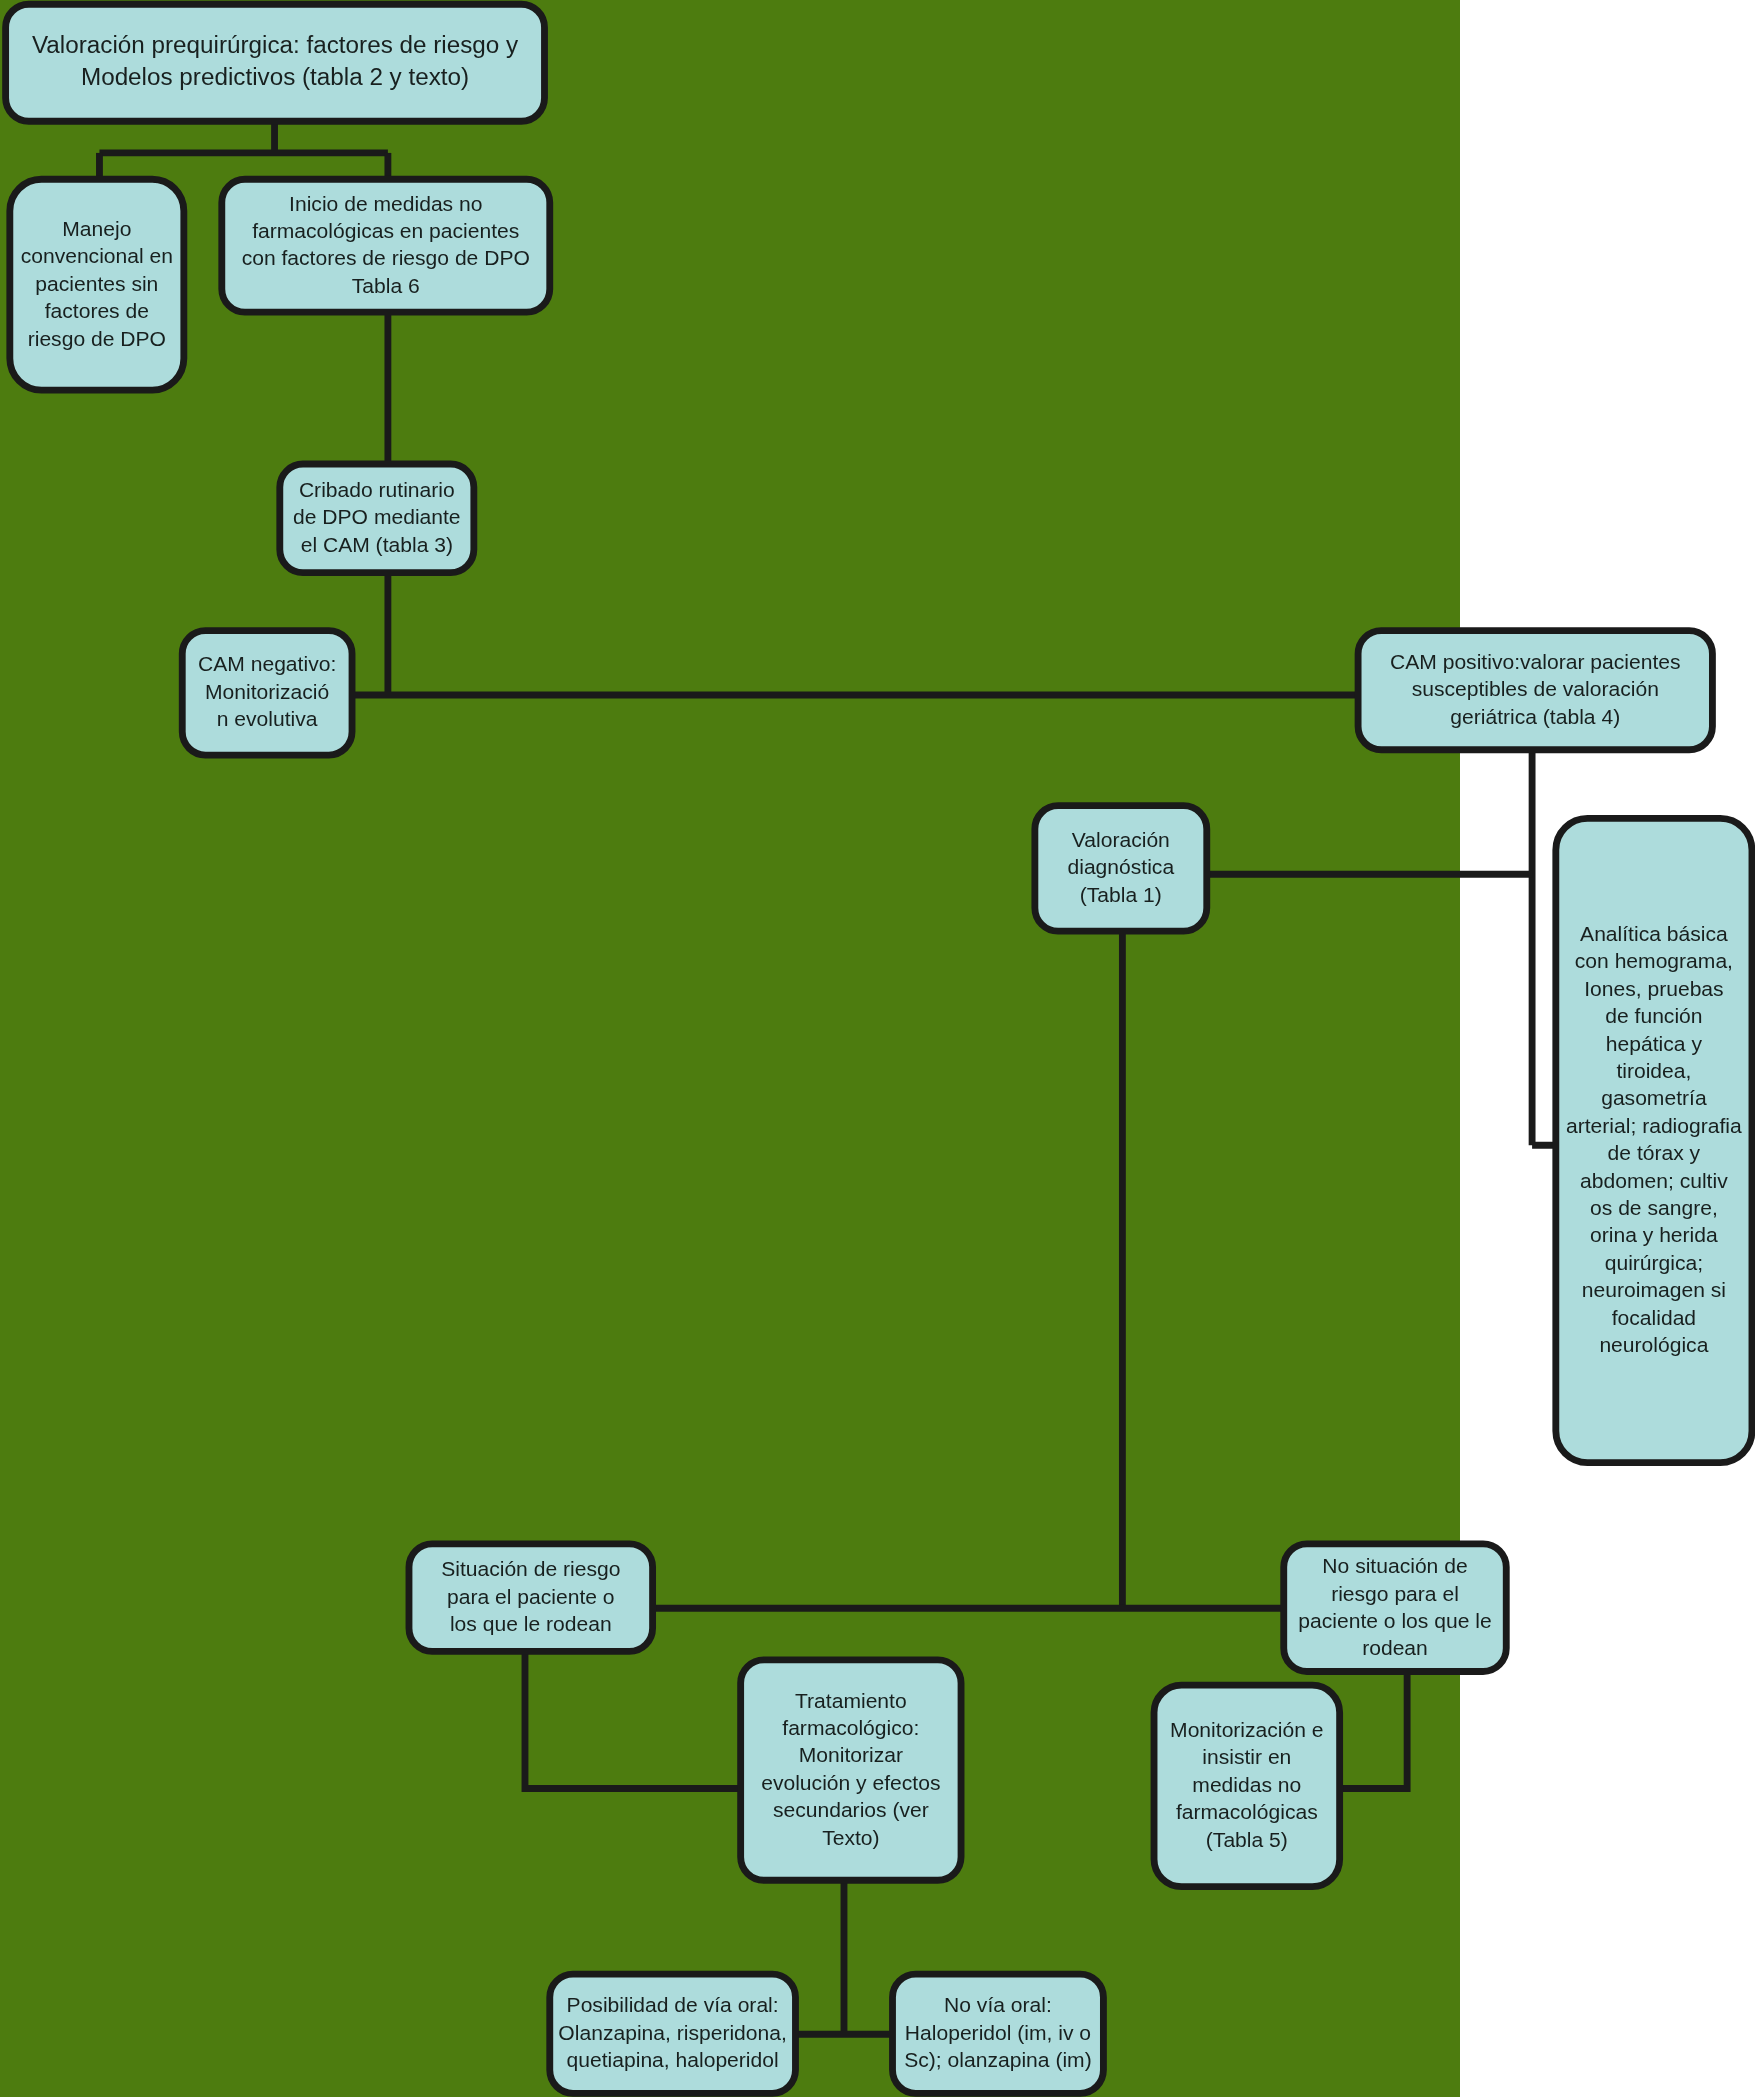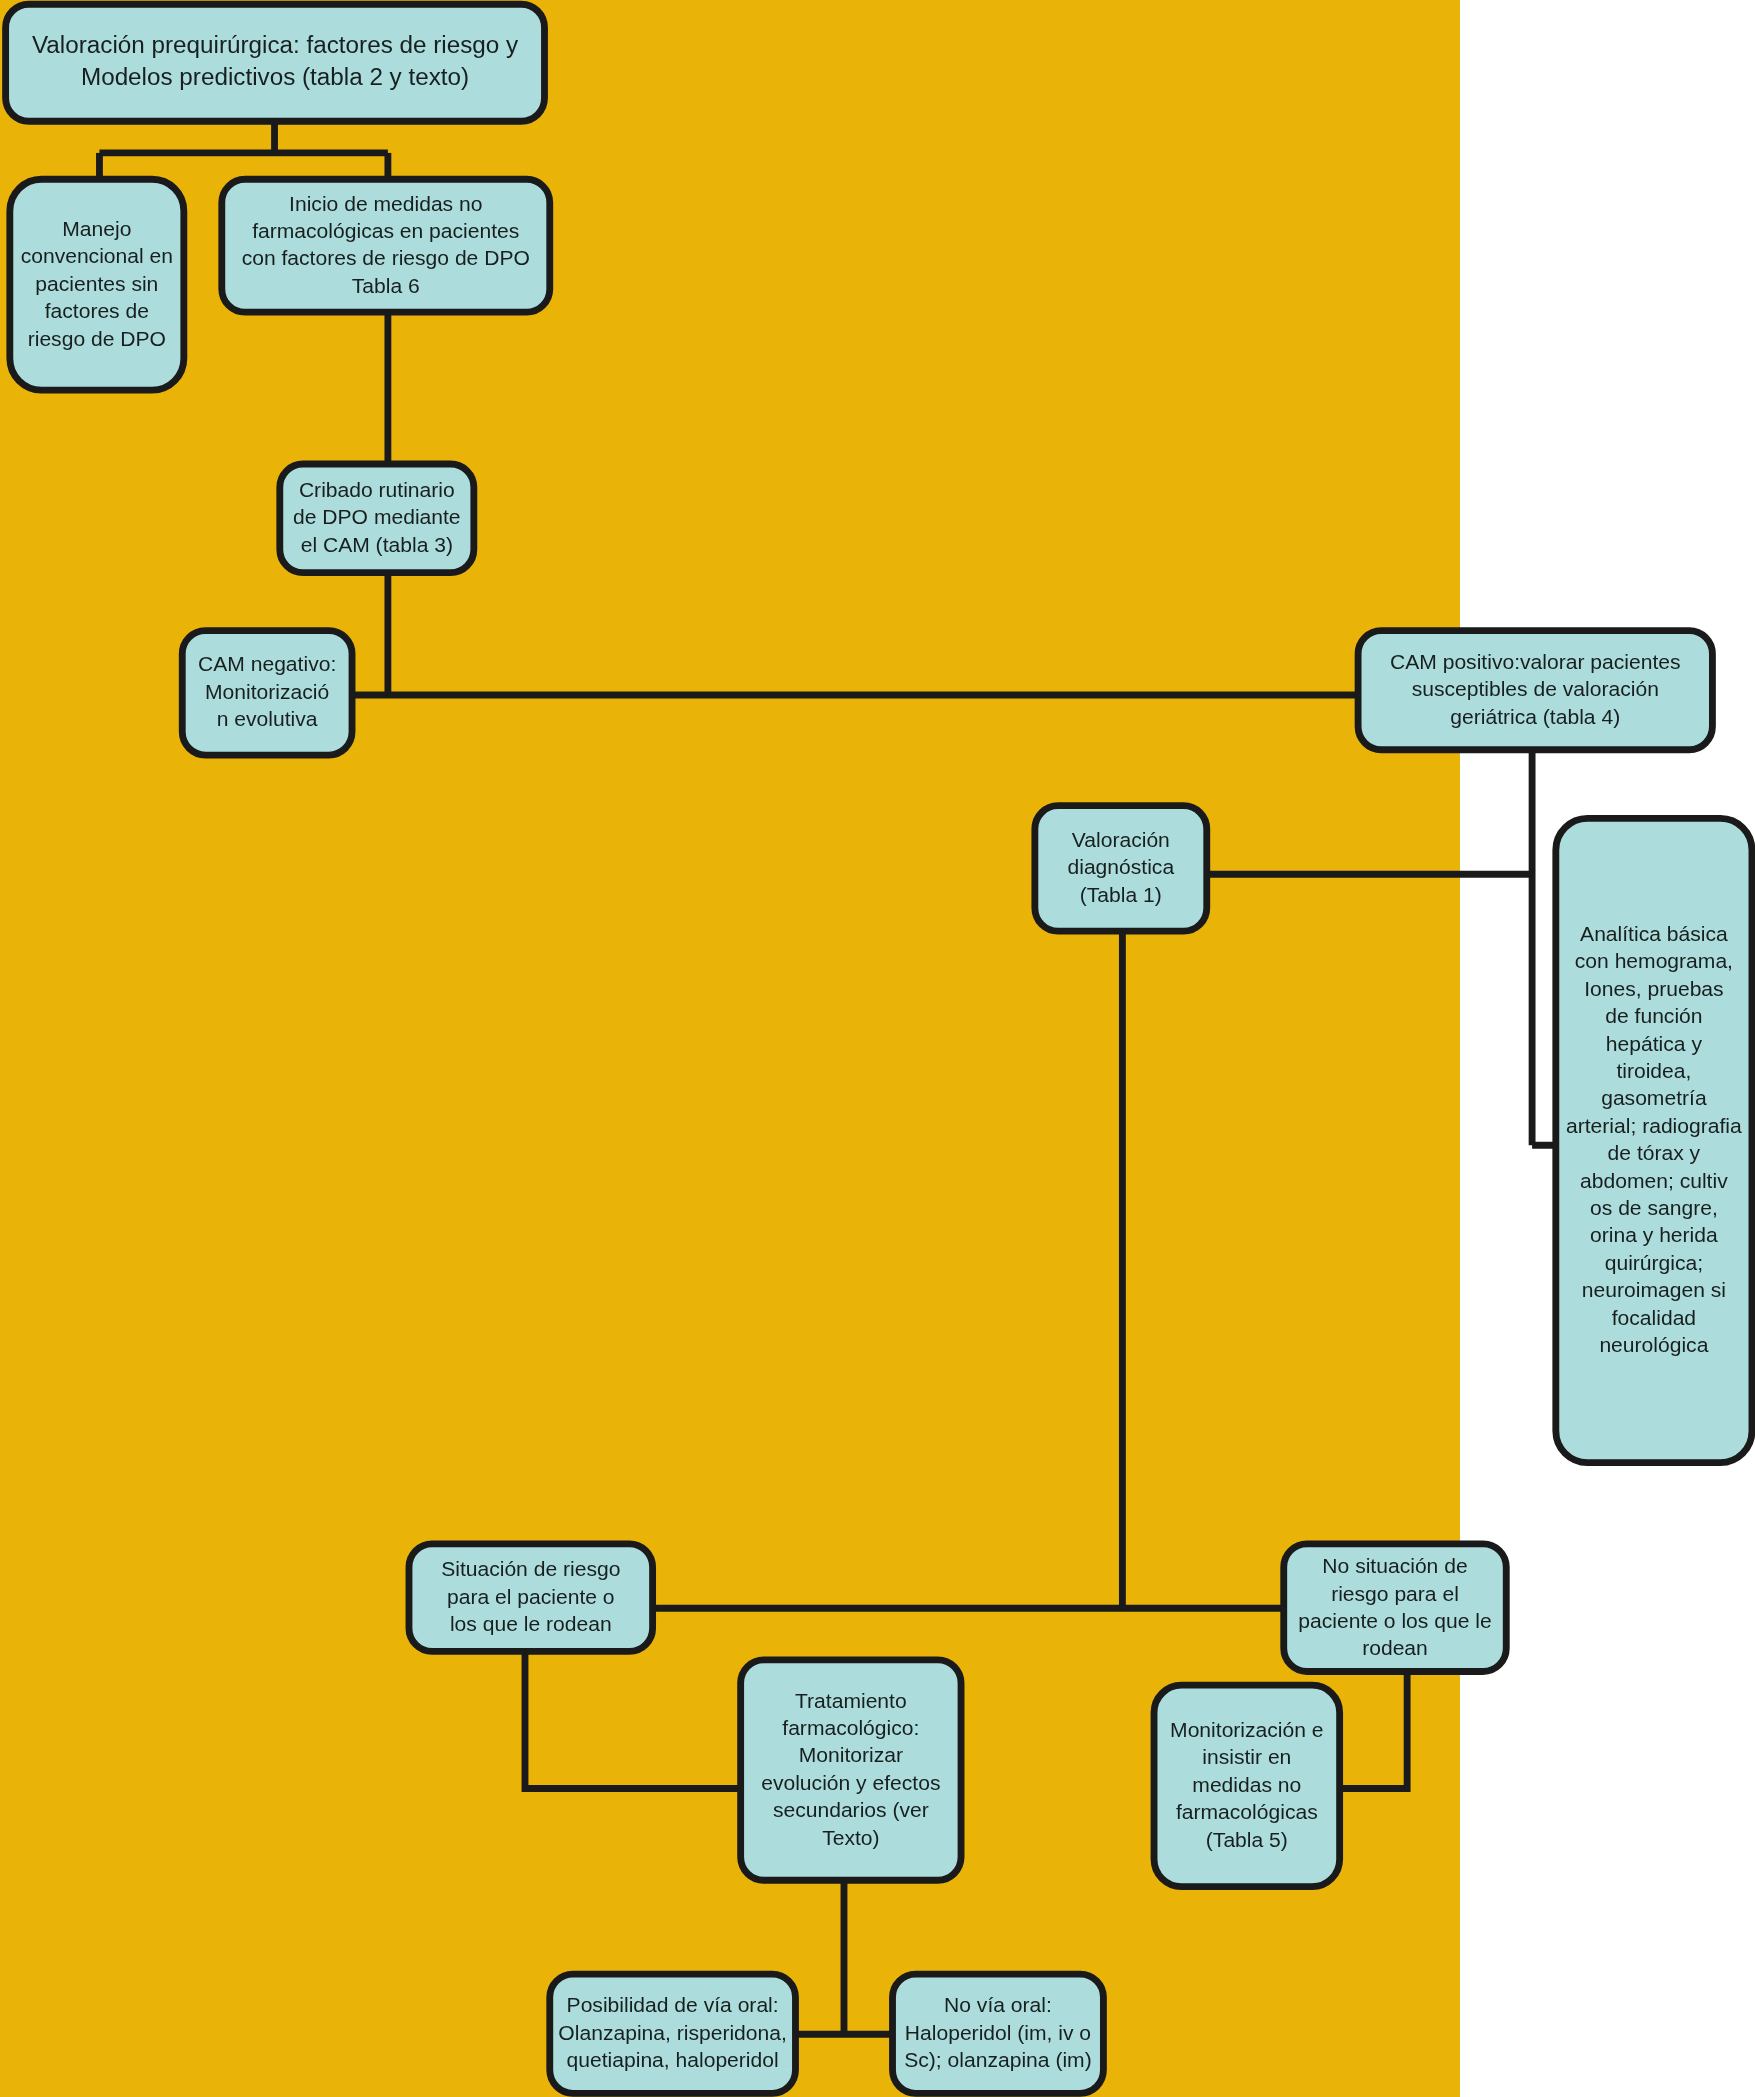--- a/index.html
+++ b/index.html
@@ -11,21 +11,21 @@
   body {
     font-family: "Liberation Sans", sans-serif;
     width: 1756px;
     height: 2097px;
     overflow: hidden;
   }
   #flow-root {
     position: relative;
     width: 1460px;
     height: 2097px;
-    background: #eab308;
+    background: #4d7c0f;
   }
   svg#flow-svg {
     position: absolute;
     left: 0;
     top: 0;
     width: 1756px;
     height: 2097px;
     display: block;
   }
   .node-rect {

